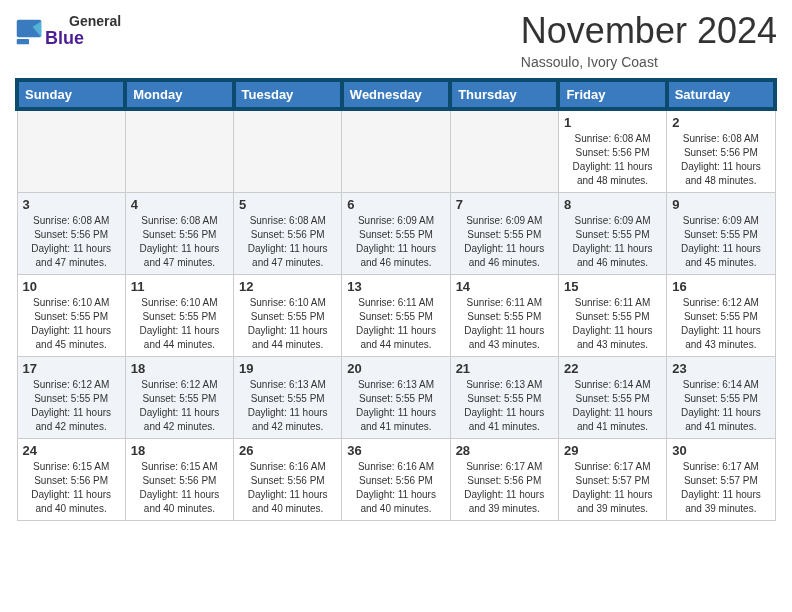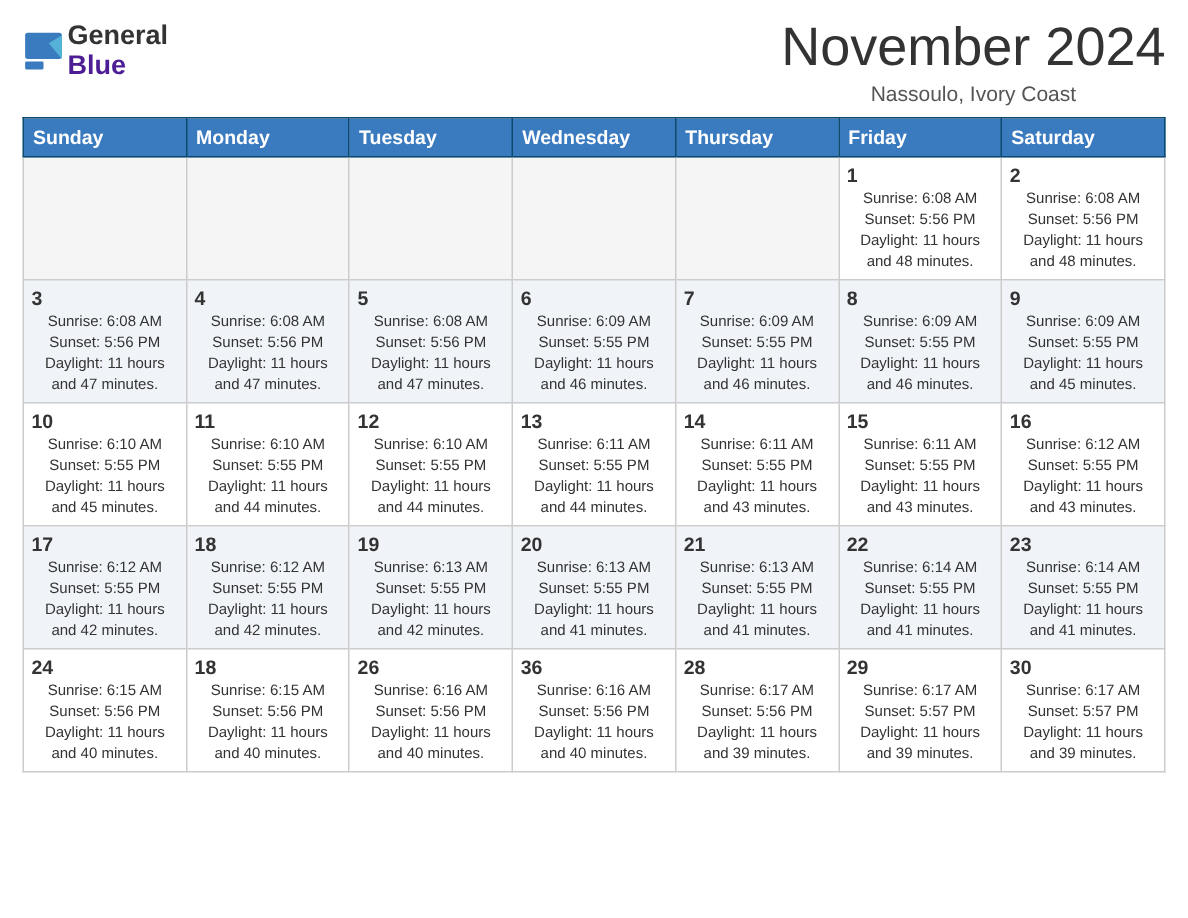--- a/index.html
+++ b/index.html
@@ -25,36 +25,37 @@
       display: flex;
       align-items: center;
       margin-top: 4px;
     }
     .logo-text {
       display: flex;
       flex-direction: column;
       line-height: 1.1;
     }
     .logo-general {
-      font-size: 18px;
+      font-size: 14px;
       font-weight: bold;
       color: #333;
+      margin-left: 24px;
     }
     .logo-blue {
       font-size: 18px;
       font-weight: bold;
       color: #4c1d95;
     }
     .logo-icon {
       width: 28px;
       height: 28px;
       margin-right: 2px;
     }
     .title-area {
-      text-align: center;
+      text-align: left;
     }
     .month-title {
       font-size: 36px;
       font-weight: normal;
       color: #333;
     }
     .location {
       font-size: 14px;
       color: #555;
       margin-top: 2px;
@@ -64,21 +65,21 @@
       border-collapse: collapse;
       table-layout: fixed;
     }
     .calendar-table th {
       background-color: #3a7abf;
       color: #fff;
       text-align: left;
       padding: 5px 6px;
       font-size: 13px;
       font-weight: bold;
-      border: 1px solid #0c4a6e;
+      border: 4px solid #0c4a6e;
     }
     .calendar-table td {
       border: 1px solid #ccc;
       vertical-align: top;
       padding: 4px 5px;
       height: 80px;
       font-size: 10.5px;
       color: #333;
       background: #fff;
     }

